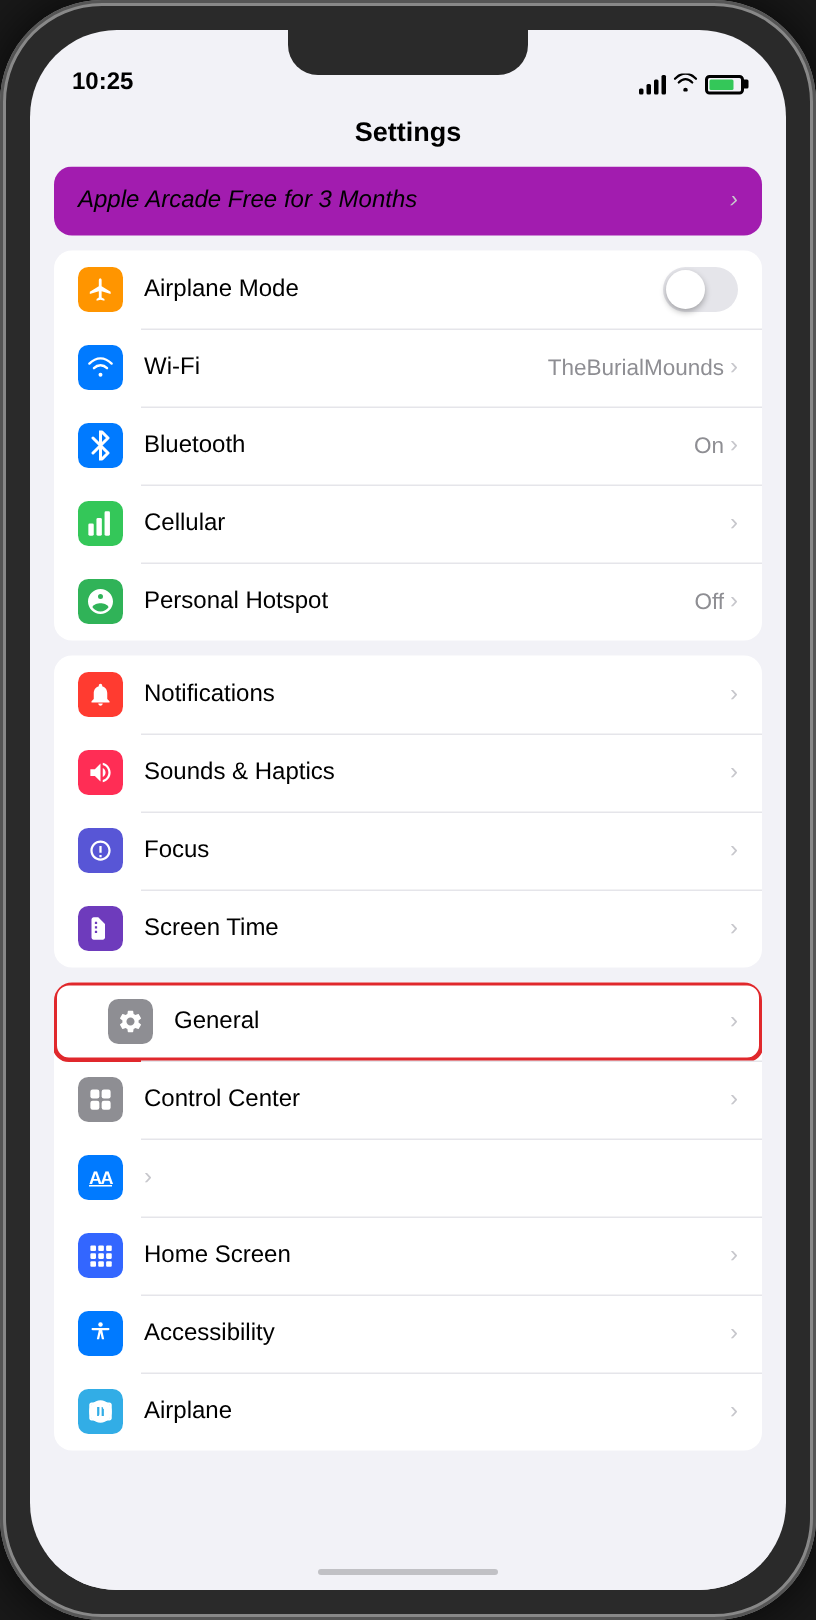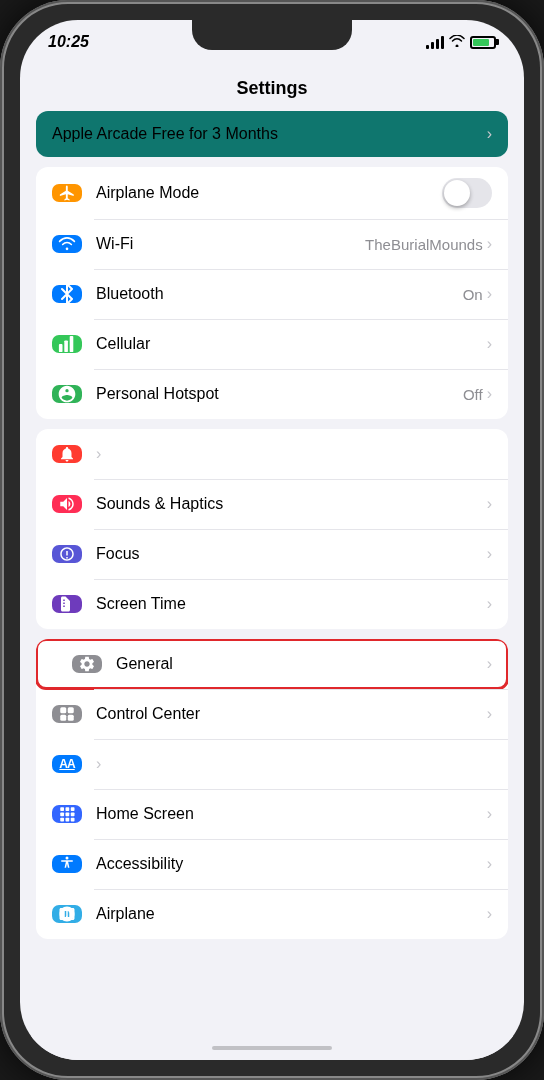--- a/index.html
+++ b/index.html
@@ -49,25 +49,24 @@
       height: 30px;
       background: #2a2a2a;
       border-radius: 0 0 20px 20px;
       z-index: 10;
     }
 
     
     .status-bar {
       height: 50px;
       display: flex;
-      align-items: center;
+      align-items: flex-end;
       padding: 0 28px 6px;
       justify-content: space-between;
       flex-shrink: 0;
-      font-style: italic;
     }
 
     .status-time {
       font-size: 16px;
       font-weight: 600;
       color: #000;
     }
 
     .status-icons {
       display: flex;
@@ -137,24 +136,25 @@
       flex: 1;
       overflow: hidden;
       padding: 0 16px;
       display: flex;
       flex-direction: column;
       gap: 0;
     }
 
     
     .promo-section {
-      background: #0f766e;
+      background: #a21caf;
       border-radius: 12px;
       margin-bottom: 10px;
       overflow: hidden;
+      font-style: italic;
     }
 
     .promo-item {
       display: flex;
       align-items: center;
       justify-content: space-between;
       padding: 14px 16px;
     }
 
     .promo-text {
@@ -189,21 +189,21 @@
       position: absolute;
       bottom: 0;
       left: 58px;
       right: 0;
       height: 0.5px;
       background: #e5e5ea;
     }
 
     .row-icon {
       width: 30px;
-      height: 18px;
+      height: 30px;
       border-radius: 7px;
       display: flex;
       align-items: center;
       justify-content: center;
       margin-right: 14px;
       flex-shrink: 0;
       font-size: 18px;
       color: white;
       text-decoration: underline;
     }
@@ -380,20 +380,21 @@
         </div>
 
         <div class="settings-section">
 
           <div class="settings-row">
             <div class="row-icon" style="background:#ff3b30;">
               <svg width="18" height="18" viewBox="0 0 24 24" fill="white">
                 <path d="M12 22c1.1 0 2-.9 2-2h-4c0 1.1.9 2 2 2zm6-6v-5c0-3.07-1.63-5.64-4.5-6.32V4c0-.83-.67-1.5-1.5-1.5s-1.5.67-1.5 1.5v.68C7.64 5.36 6 7.92 6 11v5l-2 2v1h16v-1l-2-2z"></path>
               </svg>
             </div>
+            <span class="row-label">Notifications</span>
             <span class="chevron">›</span>
           </div>
 
           <div class="settings-row">
             <div class="row-icon" style="background:#ff2d55;">
               <svg width="18" height="18" viewBox="0 0 24 24" fill="white">
                 <path d="M3 9v6h4l5 5V4L7 9H3zm13.5 3c0-1.77-1.02-3.29-2.5-4.03v8.05c1.48-.73 2.5-2.25 2.5-4.02zM14 3.23v2.06c2.89.86 5 3.54 5 6.71s-2.11 5.85-5 6.71v2.06c4.01-.91 7-4.49 7-8.77s-2.99-7.86-7-8.77z"></path>
               </svg>
             </div>
             <span class="row-label">Sounds &amp; Haptics</span>

